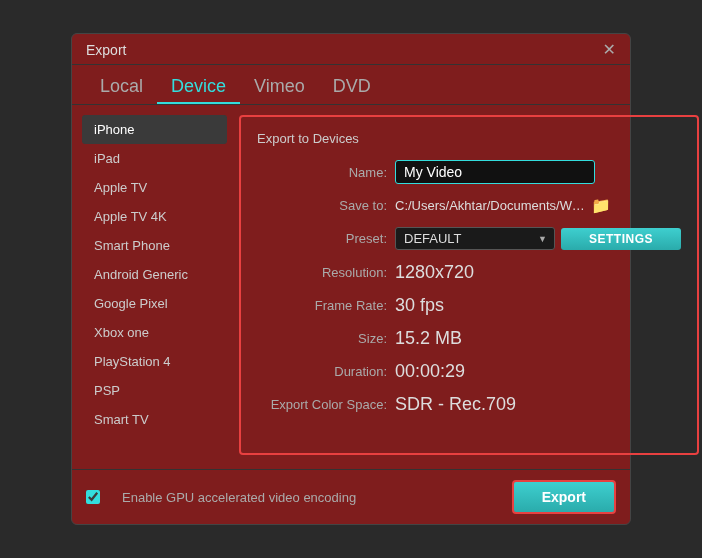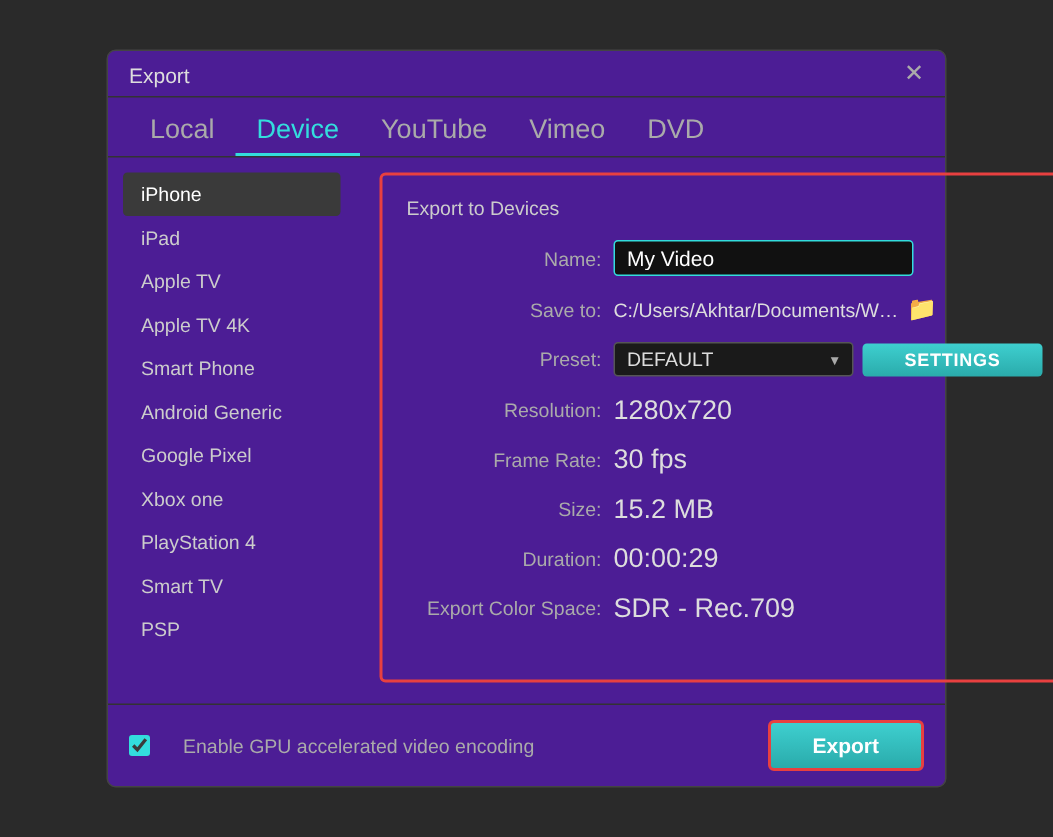--- a/index.html
+++ b/index.html
@@ -7,21 +7,21 @@
       font-family: Arial, sans-serif;
       background: #2a2a2a;
       display: flex;
       align-items: center;
       justify-content: center;
       width: 702px;
       height: 558px;
       overflow: hidden;
     }
     .dialog {
-      background: #4c1d95;
+      background: #7f1d1d;
       border: 1px solid #444;
       border-radius: 6px;
       width: 560px;
       min-height: 490px;
       position: relative;
       color: #ccc;
       font-size: 13px;
     }
     .dialog-title-bar {
       display: flex;
@@ -57,21 +57,21 @@
       user-select: none;
     }
     .tab.active {
       color: #3dd;
       border-bottom: 2px solid #3dd;
     }
     .body {
       display: flex;
       flex-direction: row;
       padding: 10px;
-      gap: 26px;
+      gap: 12px;
     }
     .sidebar {
       width: 145px;
       flex-shrink: 0;
       display: flex;
       flex-direction: column;
       gap: 0;
     }
     .sidebar-item {
       padding: 7px 12px;
@@ -221,38 +221,37 @@
 
 <div class="dialog">
   <div class="dialog-title-bar">
     <span class="dialog-title">Export</span>
     <button class="close-btn">✕</button>
   </div>
 
   <div class="tabs">
     <div class="tab">Local</div>
     <div class="tab active">Device</div>
-    <div class="tab">YouTube</div>
     <div class="tab">Vimeo</div>
     <div class="tab">DVD</div>
   </div>
 
   <div class="body">
     <div class="sidebar">
       <div class="sidebar-item active">iPhone</div>
       <div class="sidebar-item">iPad</div>
       <div class="sidebar-item">Apple TV</div>
       <div class="sidebar-item">Apple TV 4K</div>
       <div class="sidebar-item">Smart Phone</div>
       <div class="sidebar-item">Android Generic</div>
       <div class="sidebar-item">Google Pixel</div>
       <div class="sidebar-item">Xbox one</div>
       <div class="sidebar-item">PlayStation 4</div>
+      <div class="sidebar-item">PSP</div>
       <div class="sidebar-item">Smart TV</div>
-      <div class="sidebar-item">PSP</div>
     </div>
 
     <div class="main-content">
       <div class="section-title">Export to Devices</div>
 
       <div class="field-row">
         <span class="field-label">Name:</span>
         <input type="text" class="name-input" value="My Video" style="">
       </div>
 

